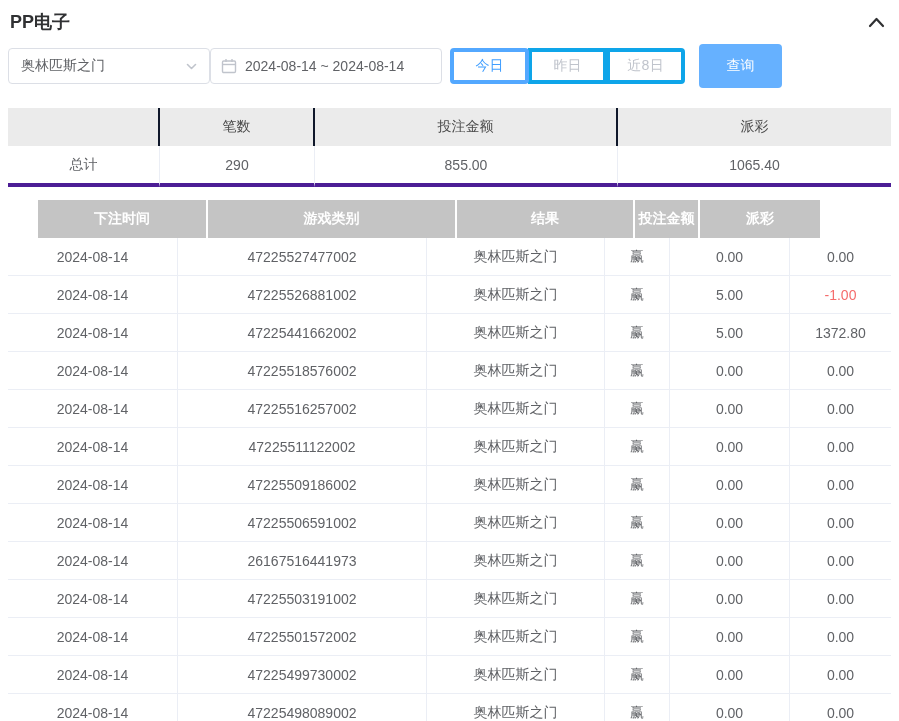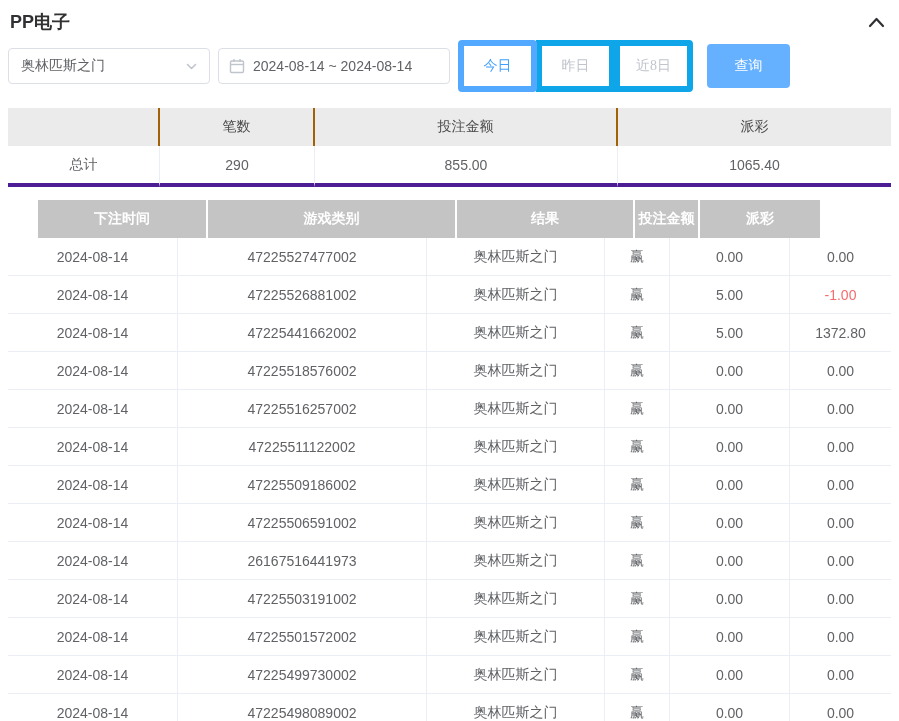--- a/index.html
+++ b/index.html
@@ -23,49 +23,49 @@
 
   
   .filters { display: flex; align-items: center; margin-top: 14px; height: 36px; }
   .select-box {
     width: 202px; height: 36px;
     border: 1px solid #dcdfe6; border-radius: 4px;
     display: inline-flex; align-items: center; justify-content: space-between;
     padding: 0 12px; cursor: pointer; background: #fff; color: #606266;
   }
   .date-box {
-    width: 232px; height: 36px; margin-left: 8px;
+    width: 232px; height: 36px; margin-left: 0;
     border: 1px solid #dcdfe6; border-radius: 4px;
     display: inline-flex; align-items: center;
     padding: 0 10px; gap: 8px; cursor: pointer; background: #fff; color: #606266;
   }
   .seg-group { display: inline-flex; margin-left: 8px; }
   .seg {
-    min-width: 79px; height: 52px; background: #fff;
-    border: 6px solid #0ea5e9; color: #c0c4cc;
+    min-width: 79px; height: 36px; background: #fff;
+    border: 4px solid #0ea5e9; color: #c0c4cc;
     font-size: 14px; display: inline-flex; align-items: center; justify-content: center;
     cursor: pointer; margin-left: -1px; position: relative;
-    font-family: Liberation Serif, serif;
+    font-family: Liberation Mono, monospace;
   }
   .seg:first-child { border-radius: 4px 0 0 4px; margin-left: 0; }
   .seg:last-child { border-radius: 0 4px 4px 0; }
   .seg.active { border-color: #53a8ff; color: #409eff; z-index: 2; border-radius: 4px; }
   .query-btn {
     margin-left: 14px; width: 83px; height: 44px;
     background: #66b1ff; color: #ffffff; border: none; border-radius: 4px;
     font-size: 14px; cursor: pointer; font-family: inherit;
   }
 
   
   .summary { margin-top: 24px; width: 883px; }
   .summary .s-head { display: grid; grid-template-columns: 152px 155px 303px 1fr; }
   .summary .s-head .cell {
     background: #ebebeb; color: #4a4a4a; height: 38px;
     display: flex; align-items: center; justify-content: center;
-    border-right: 2px solid #a16207;
+    border-right: 2px solid #0f172a;
   }
   .summary .s-head .cell:last-child { border-right: none; }
   .summary .s-row { display: grid; grid-template-columns: 152px 155px 303px 1fr; }
   .summary .s-row .cell {
     height: 41px; display: flex; align-items: center; justify-content: center;
     border-right: 1px solid #ebeef5; border-bottom: 4px solid #4c1d95;
     color: #606266; background: #fff;
   }
   .summary .s-row .cell:last-child { border-right: none; }
 

